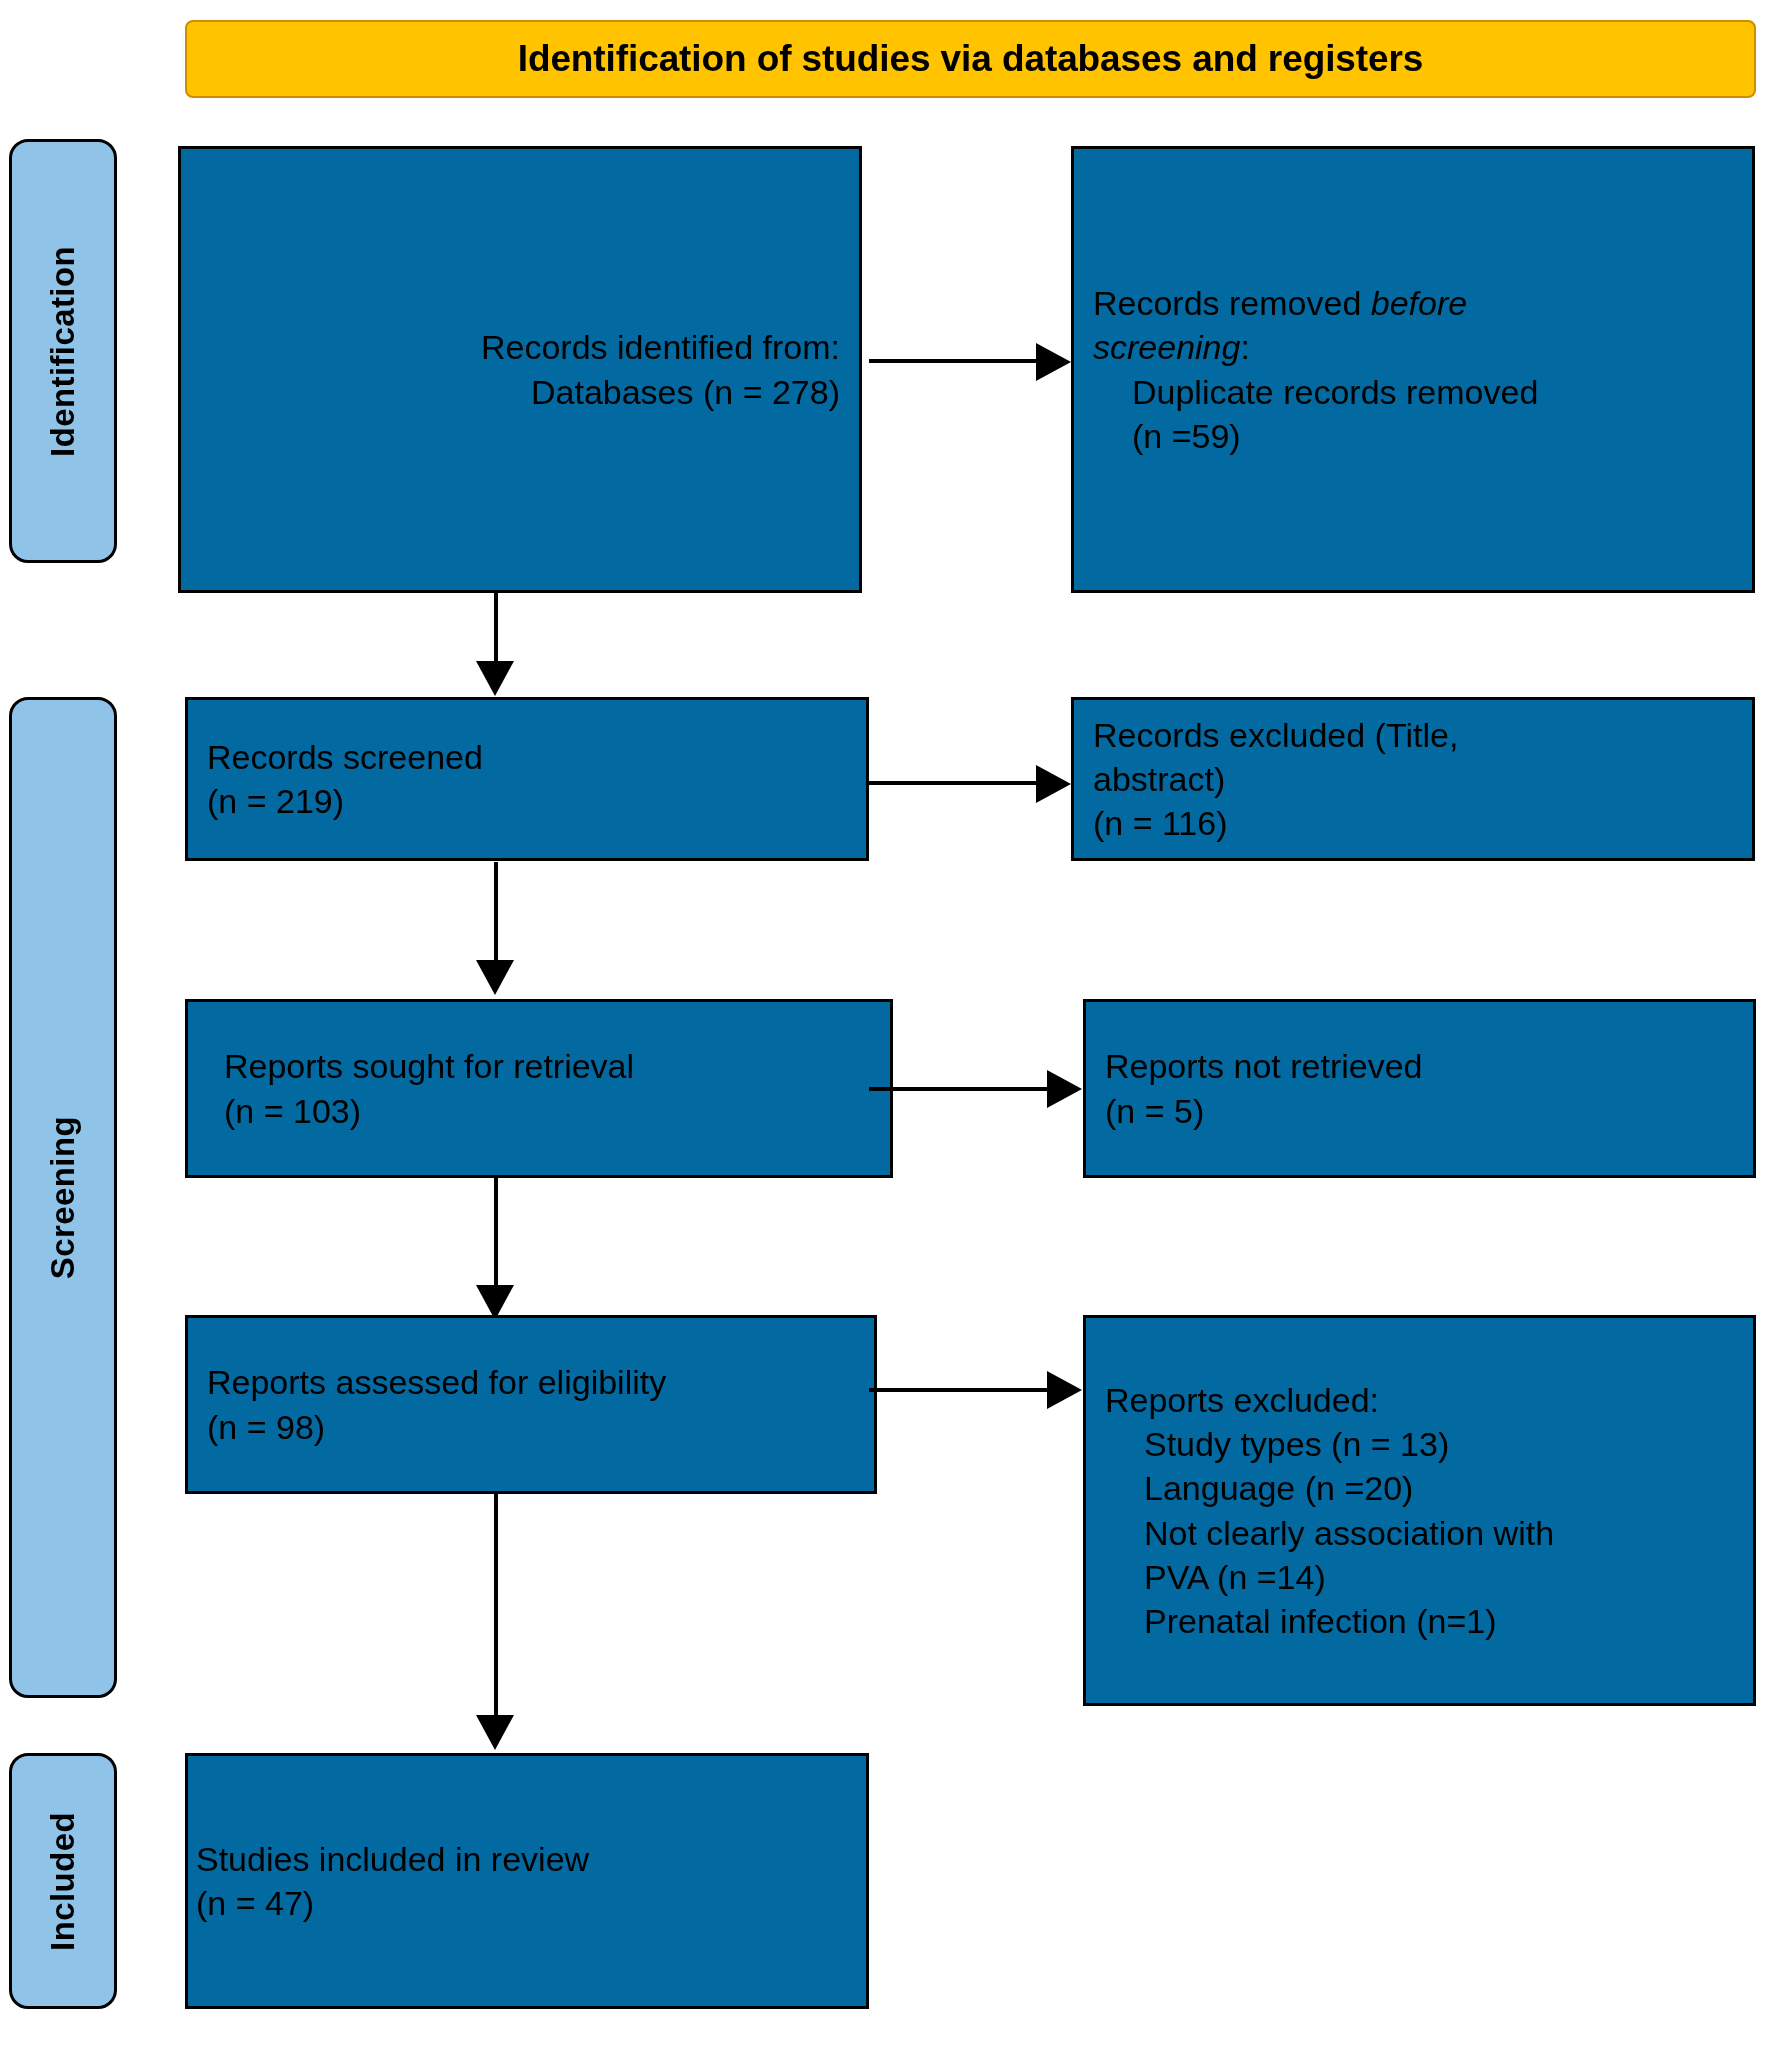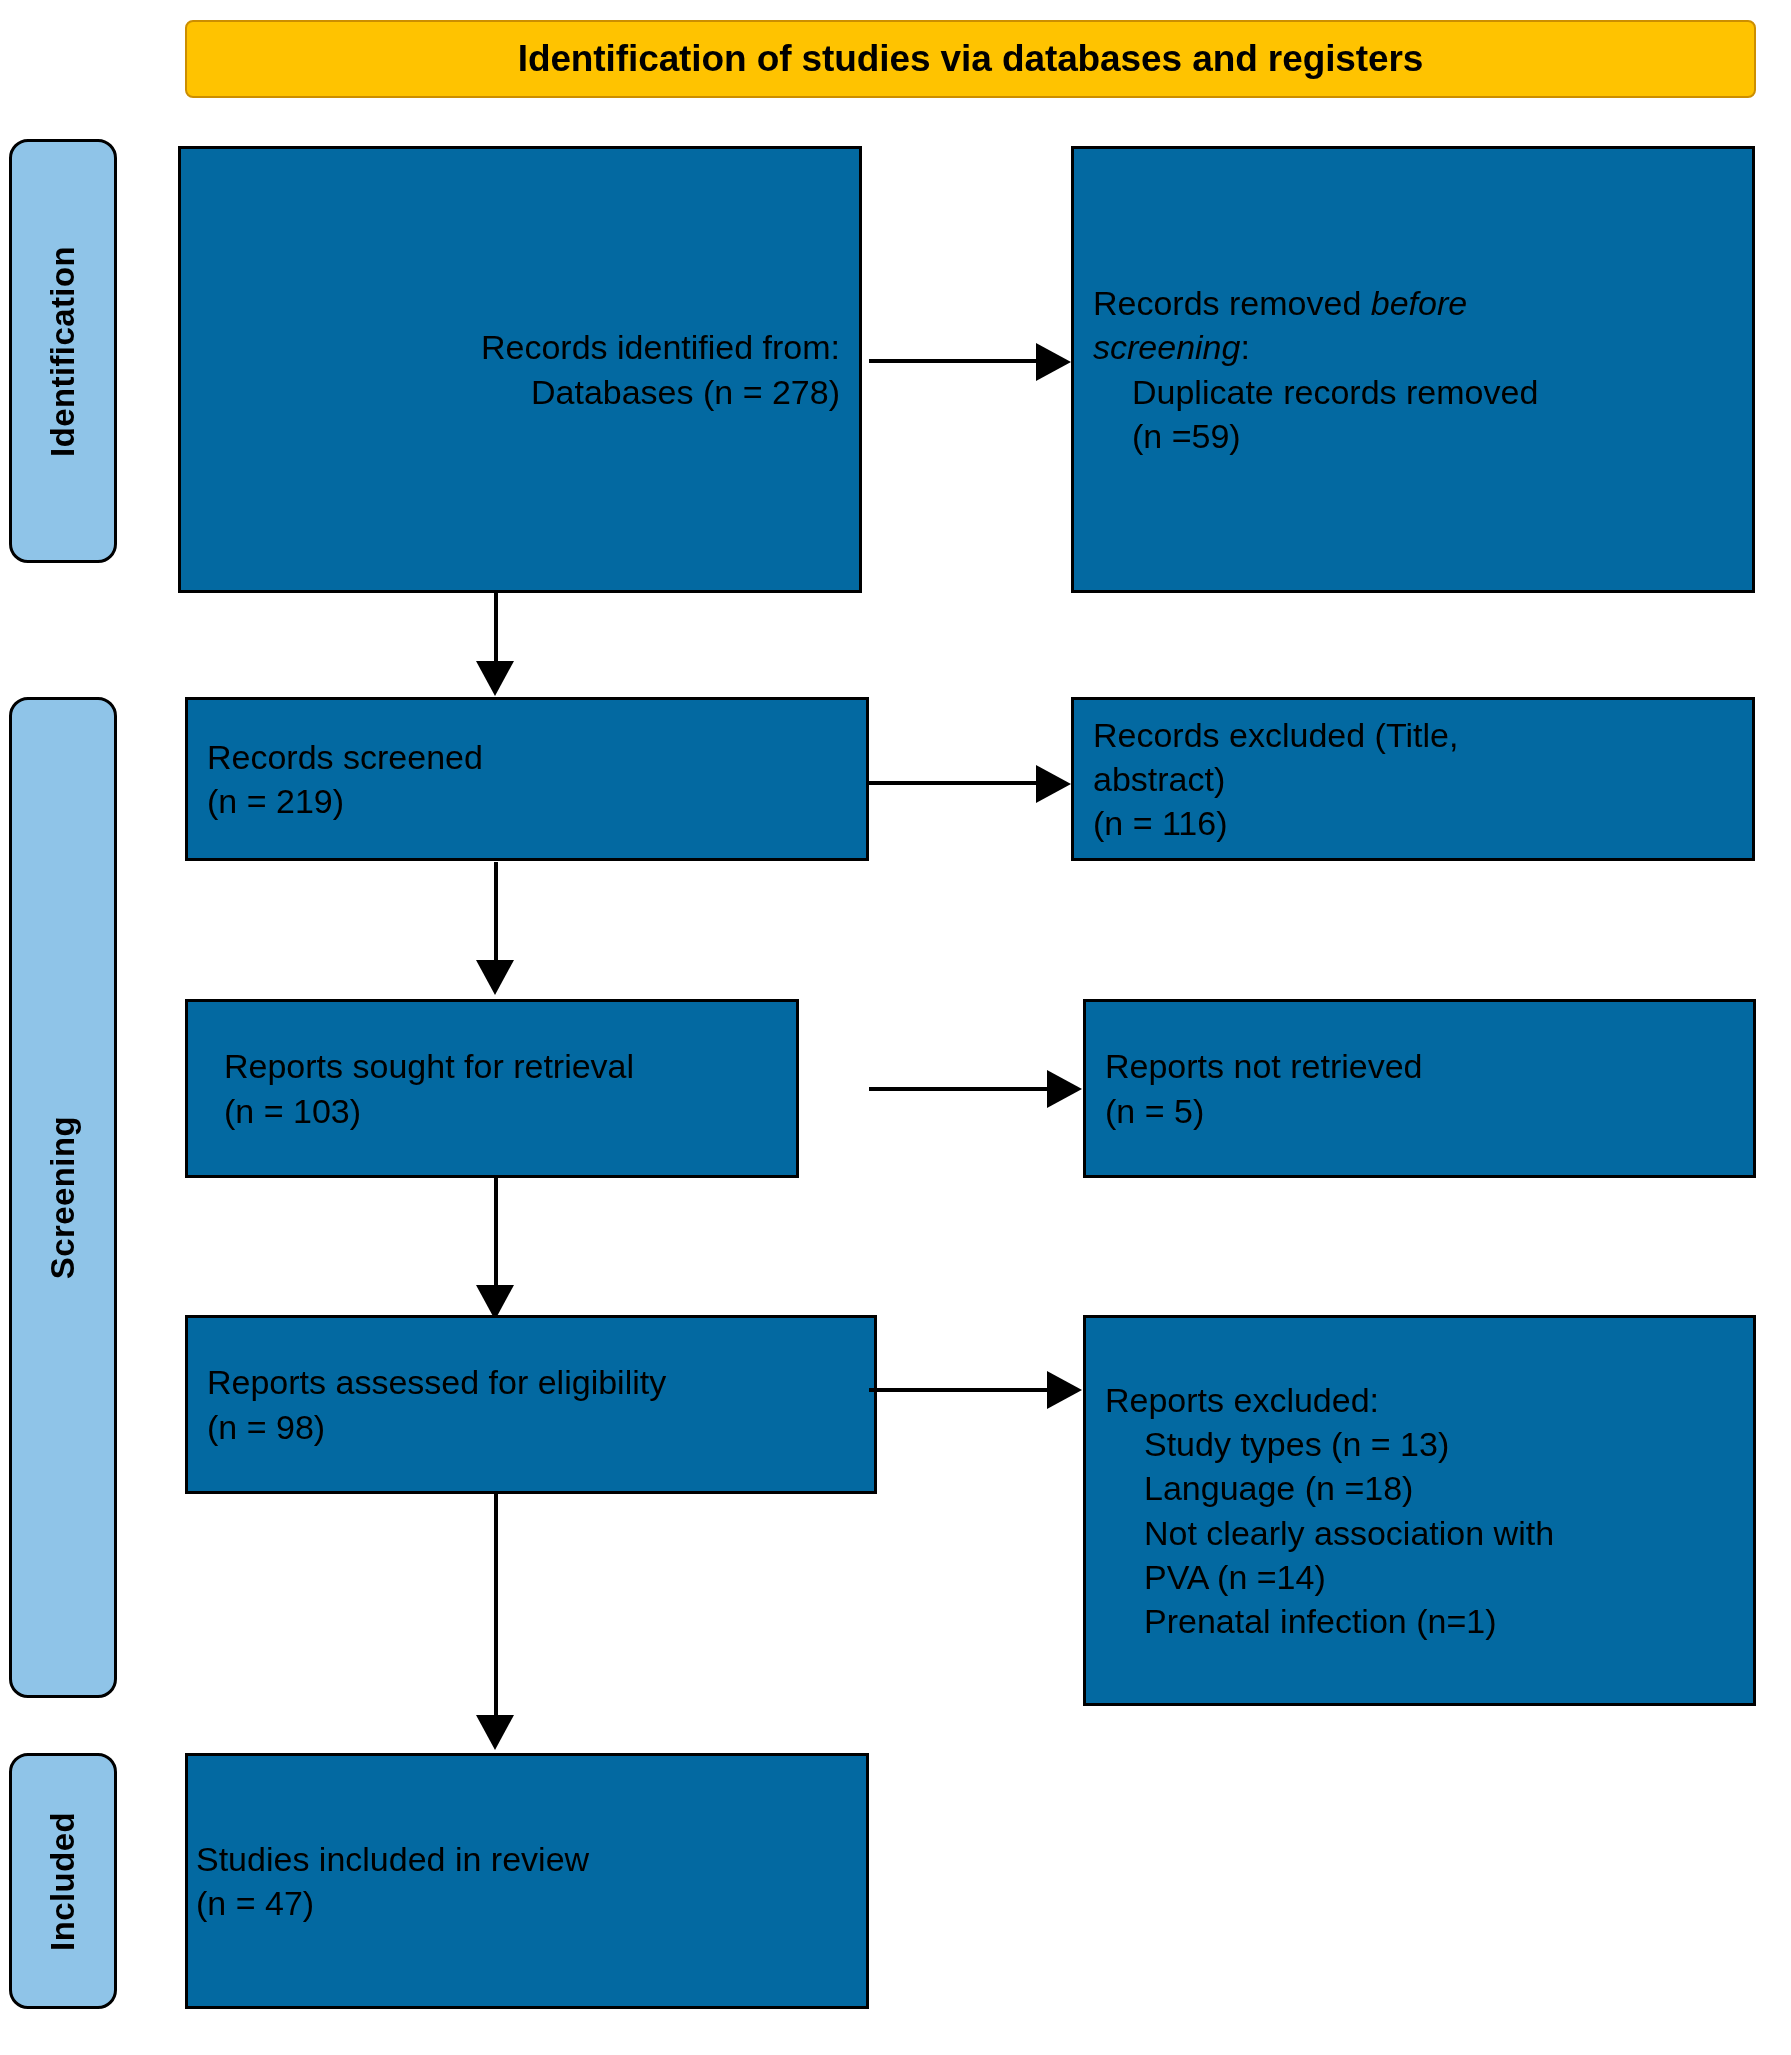--- a/index.html
+++ b/index.html
@@ -159,21 +159,21 @@
     <div class="box-line">abstract)</div>
     <div class="box-line">(n = 116)</div>
   </div>
 
   <div class="hline" style="left:869px; top:781px; width:168px;"></div>
   <div class="arrow-right" style="left:1036px; top:765px;"></div>
 
   <div class="vline" style="left:494px; top:862px; height:102px;"></div>
   <div class="arrow-down" style="left:476px; top:960px;"></div>
 
-  <div class="box" style="left:185px; top:999px; width:614px; height:179px;padding-left:36px;">
+  <div class="box" style="left:185px; top:999px; width:708px; height:179px;padding-left:36px;">
     <div class="box-line">Reports sought for retrieval</div>
     <div class="box-line">(n = 103)</div>
   </div>
 
   <div class="box" style="left:1083px; top:999px; width:673px; height:179px;">
     <div class="box-line">Reports not retrieved</div>
     <div class="box-line">(n = 5)</div>
   </div>
 
   <div class="hline" style="left:869px; top:1087px; width:179px;"></div>
@@ -183,21 +183,21 @@
   <div class="arrow-down" style="left:476px; top:1285px;"></div>
 
   <div class="box" style="left:185px; top:1315px; width:692px; height:179px;">
     <div class="box-line">Reports assessed for eligibility</div>
     <div class="box-line">(n = 98)</div>
   </div>
 
   <div class="box" style="left:1083px; top:1315px; width:673px; height:391px;">
     <div class="box-line">Reports excluded:</div>
     <div class="box-line indent1">Study types (n = 13)</div>
-    <div class="box-line indent1">Language (n =18)</div>
+    <div class="box-line indent1">Language (n =20)</div>
     <div class="box-line indent1">Not clearly association with</div>
     <div class="box-line indent1">PVA (n =14)</div>
     <div class="box-line indent1">Prenatal infection (n=1)</div>
   </div>
 
   <div class="hline" style="left:869px; top:1388px; width:179px;"></div>
   <div class="arrow-right" style="left:1047px; top:1371px;"></div>
 
   <div class="vline" style="left:494px; top:1493px; height:223px;"></div>
   <div class="arrow-down" style="left:476px; top:1715px;"></div>

